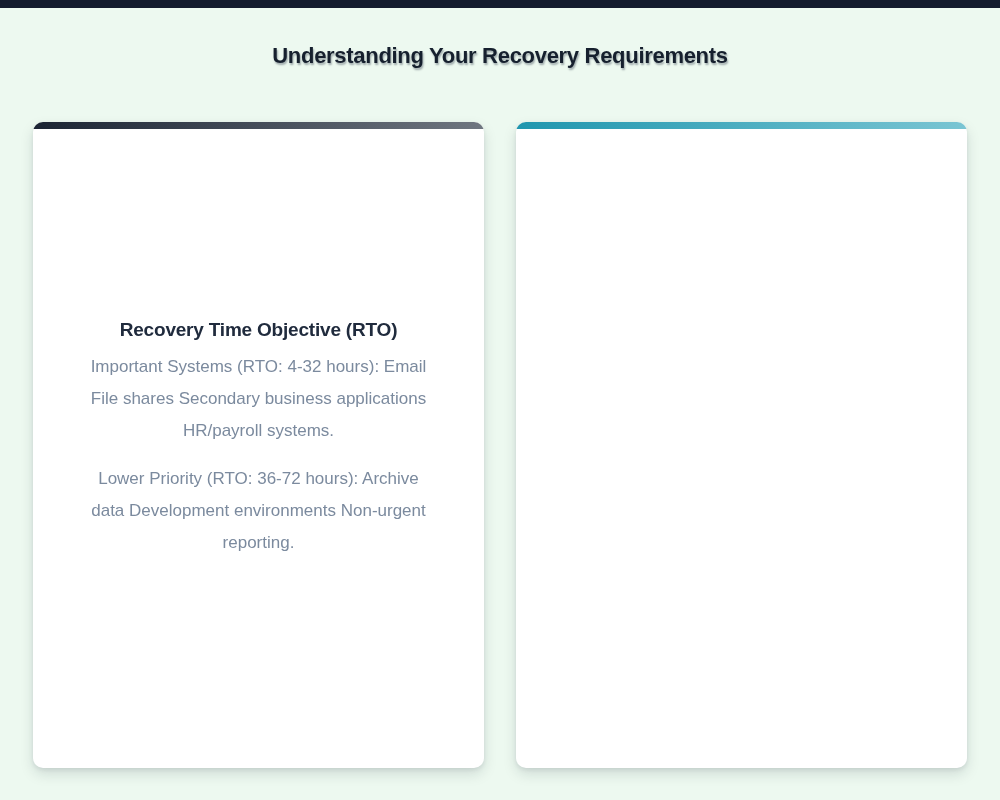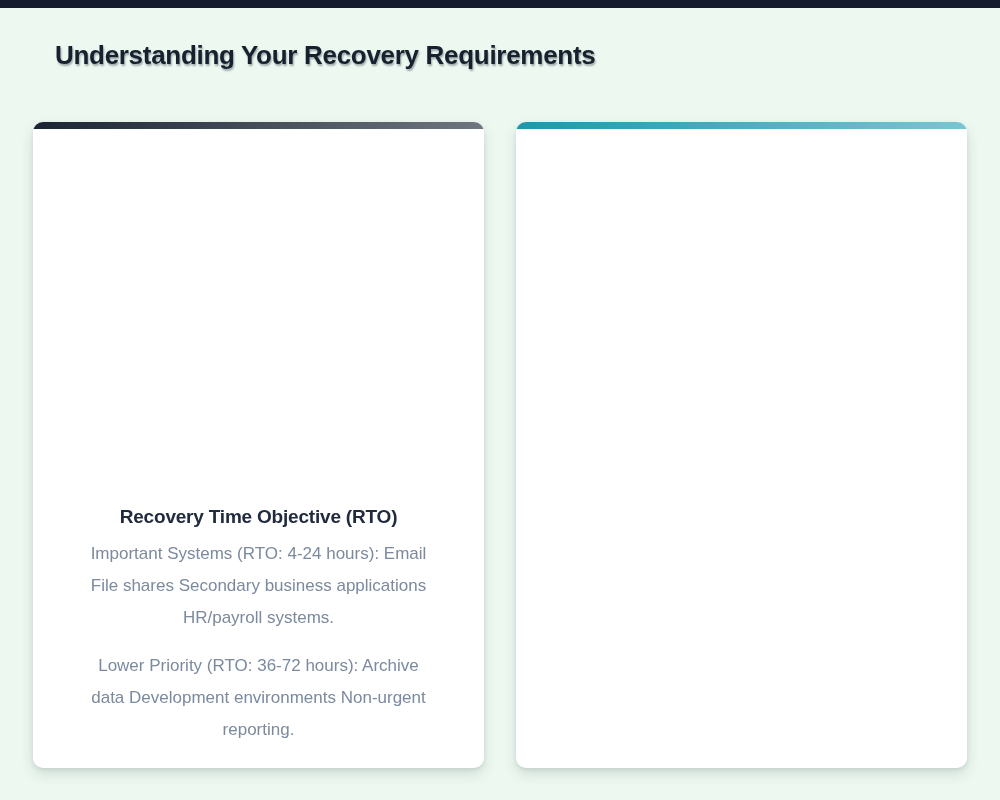--- a/index.html
+++ b/index.html
@@ -19,26 +19,27 @@
     background: var(--page-bg);
     font-family: "Liberation Sans", "DejaVu Sans", sans-serif;
   }
   .top-bar {
     width: 100%;
     height: 8px;
     background: var(--topbar);
   }
   h1.page-title {
     margin: 29px 55px 0;
-    font-size: 26px;
+    font-size: 22px;
     line-height: 37px;
     font-weight: 800;
     letter-spacing: -0.3px;
     color: var(--title-color);
     text-shadow: 1px 2px 2px rgba(10, 20, 40, 0.35);
+    text-align: center;
   }
   .cards-row {
     display: flex;
     gap: 32px;
     margin: 48px 33px 0;
     height: 646px;
   }
   .card {
     flex: 1 1 0;
     background: var(--card-bg);
@@ -49,21 +50,21 @@
     flex-direction: column;
   }
   .card-accent {
     flex: 0 0 7px;
     height: 7px;
   }
   .card-body {
     flex: 1 1 auto;
     display: flex;
     flex-direction: column;
-    justify-content: flex-end;
+    justify-content: center;
     text-align: center;
     padding: 0 48px 14px;
   }
   .card-heading {
     margin: 0;
     font-size: 19px;
     line-height: 26px;
     font-weight: 700;
     letter-spacing: -0.2px;
     color: var(--heading-color);
@@ -81,21 +82,21 @@
 <div class="top-bar"></div>
 
 <h1 class="page-title">Understanding Your Recovery Requirements</h1>
 
 <div class="cards-row">
 
   <section class="card">
     <div class="card-accent" style="background: linear-gradient(to right, rgb(27, 36, 51), rgb(111, 118, 128));"></div>
     <div class="card-body">
       <h2 class="card-heading">Recovery Time Objective (RTO)</h2>
-      <p class="card-paragraph">Important Systems (RTO: 4-24 hours): Email File shares Secondary business applications HR/payroll systems.</p>
+      <p class="card-paragraph">Important Systems (RTO: 4-32 hours): Email File shares Secondary business applications HR/payroll systems.</p>
       <p class="card-paragraph">Lower Priority (RTO: 36-72 hours): Archive data Development environments Non-urgent reporting.</p>
     </div>
   </section>
 
   <section class="card">
     <div class="card-accent" style="background: linear-gradient(to right, rgb(31, 150, 174), rgb(122, 197, 211));"></div>
     <div class="card-body">
     </div>
   </section>
 

